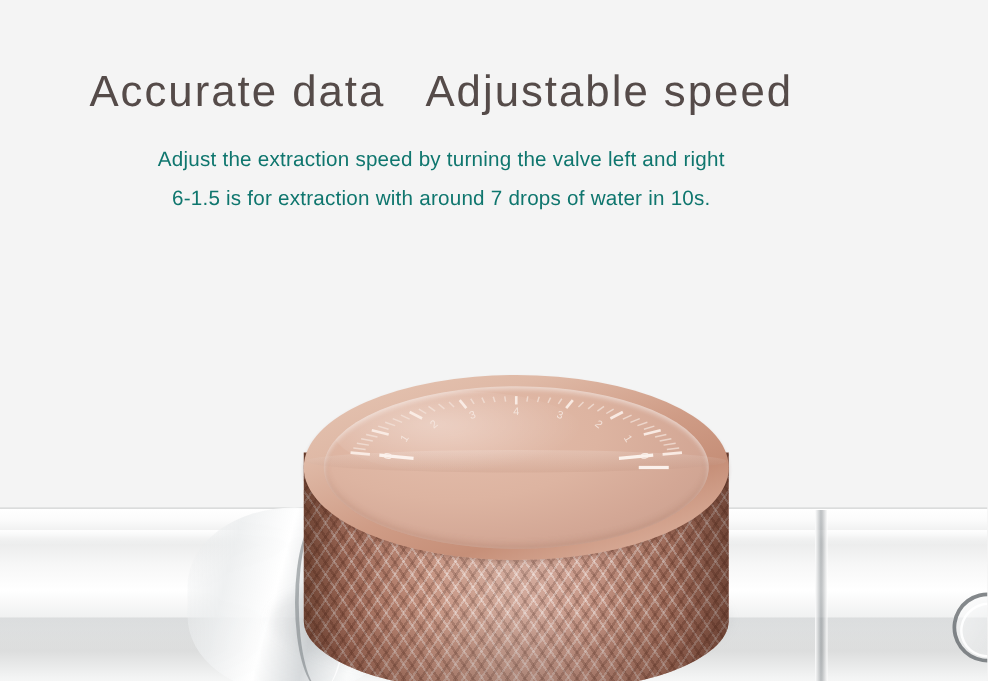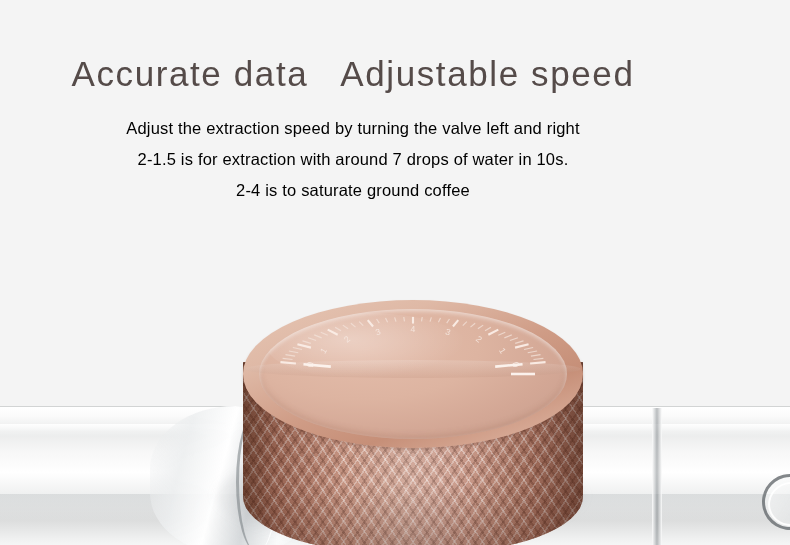--- a/index.html
+++ b/index.html
@@ -38,21 +38,21 @@
     line-height:1.25;
   }
 
   .subtext{
     margin-top:17px;
   }
   .subline{
     font-family:"Liberation Sans", sans-serif;
     font-size:16.5px;
     font-weight:400;
-    color:#000000;
+    color:#0f766e;
     letter-spacing:.18px;
     line-height:31px;
     white-space:pre;
   }
 
   
   .glass-wrap{
     position:absolute;
     left:0; top:398px;
     width:790px; height:147px;
@@ -401,18 +401,17 @@
           <text x="256.02" y="55.86" text-anchor="middle" dominant-baseline="middle" class="dial-num" transform="rotate(78.0 256.02 55.86)">0</text>
         </g>
       <line class="pointer-bar" x1="252" y1="65" x2="276" y2="65"></line>
     </svg>
   </div>
 
   <div class="text-block">
     <div class="headline">Accurate data   Adjustable speed</div>
     <div class="subtext">
       <div class="subline">Adjust the extraction speed by turning the valve left and right</div>
-      <div class="subline">2-1.5 is for extraction with around 7 drops of water in 10s.</div>
-      <div class="subline">2-4 is to saturate ground coffee</div>
+      <div class="subline">6-1.5 is for extraction with around 7 drops of water in 10s.</div>
     </div>
   </div>
 
 </div>
 
 </body></html>

